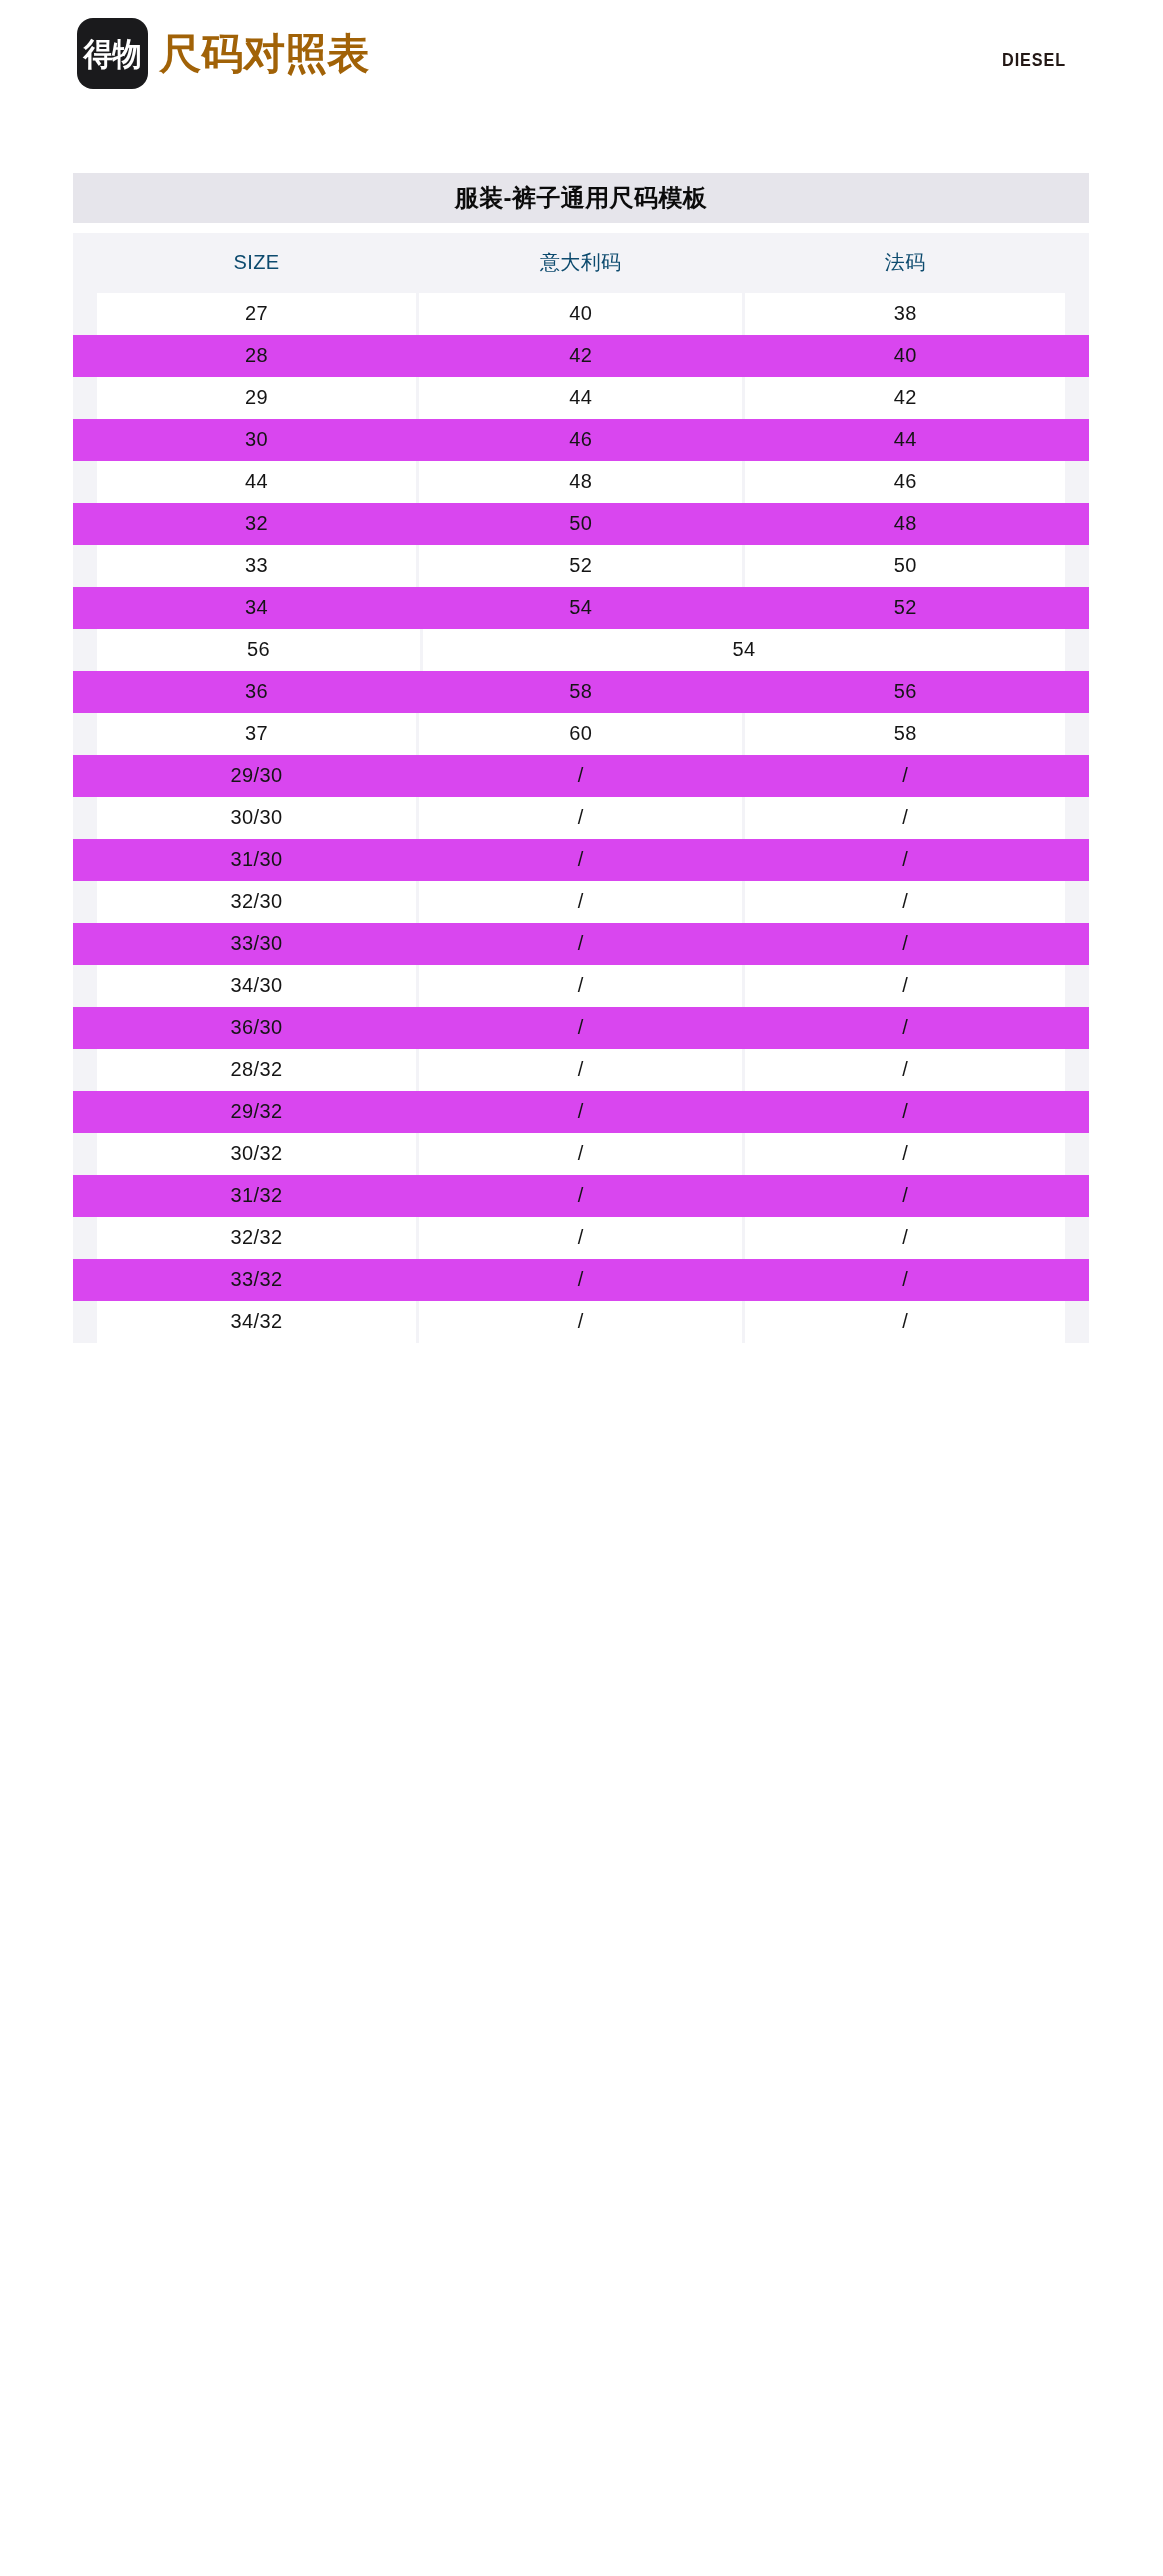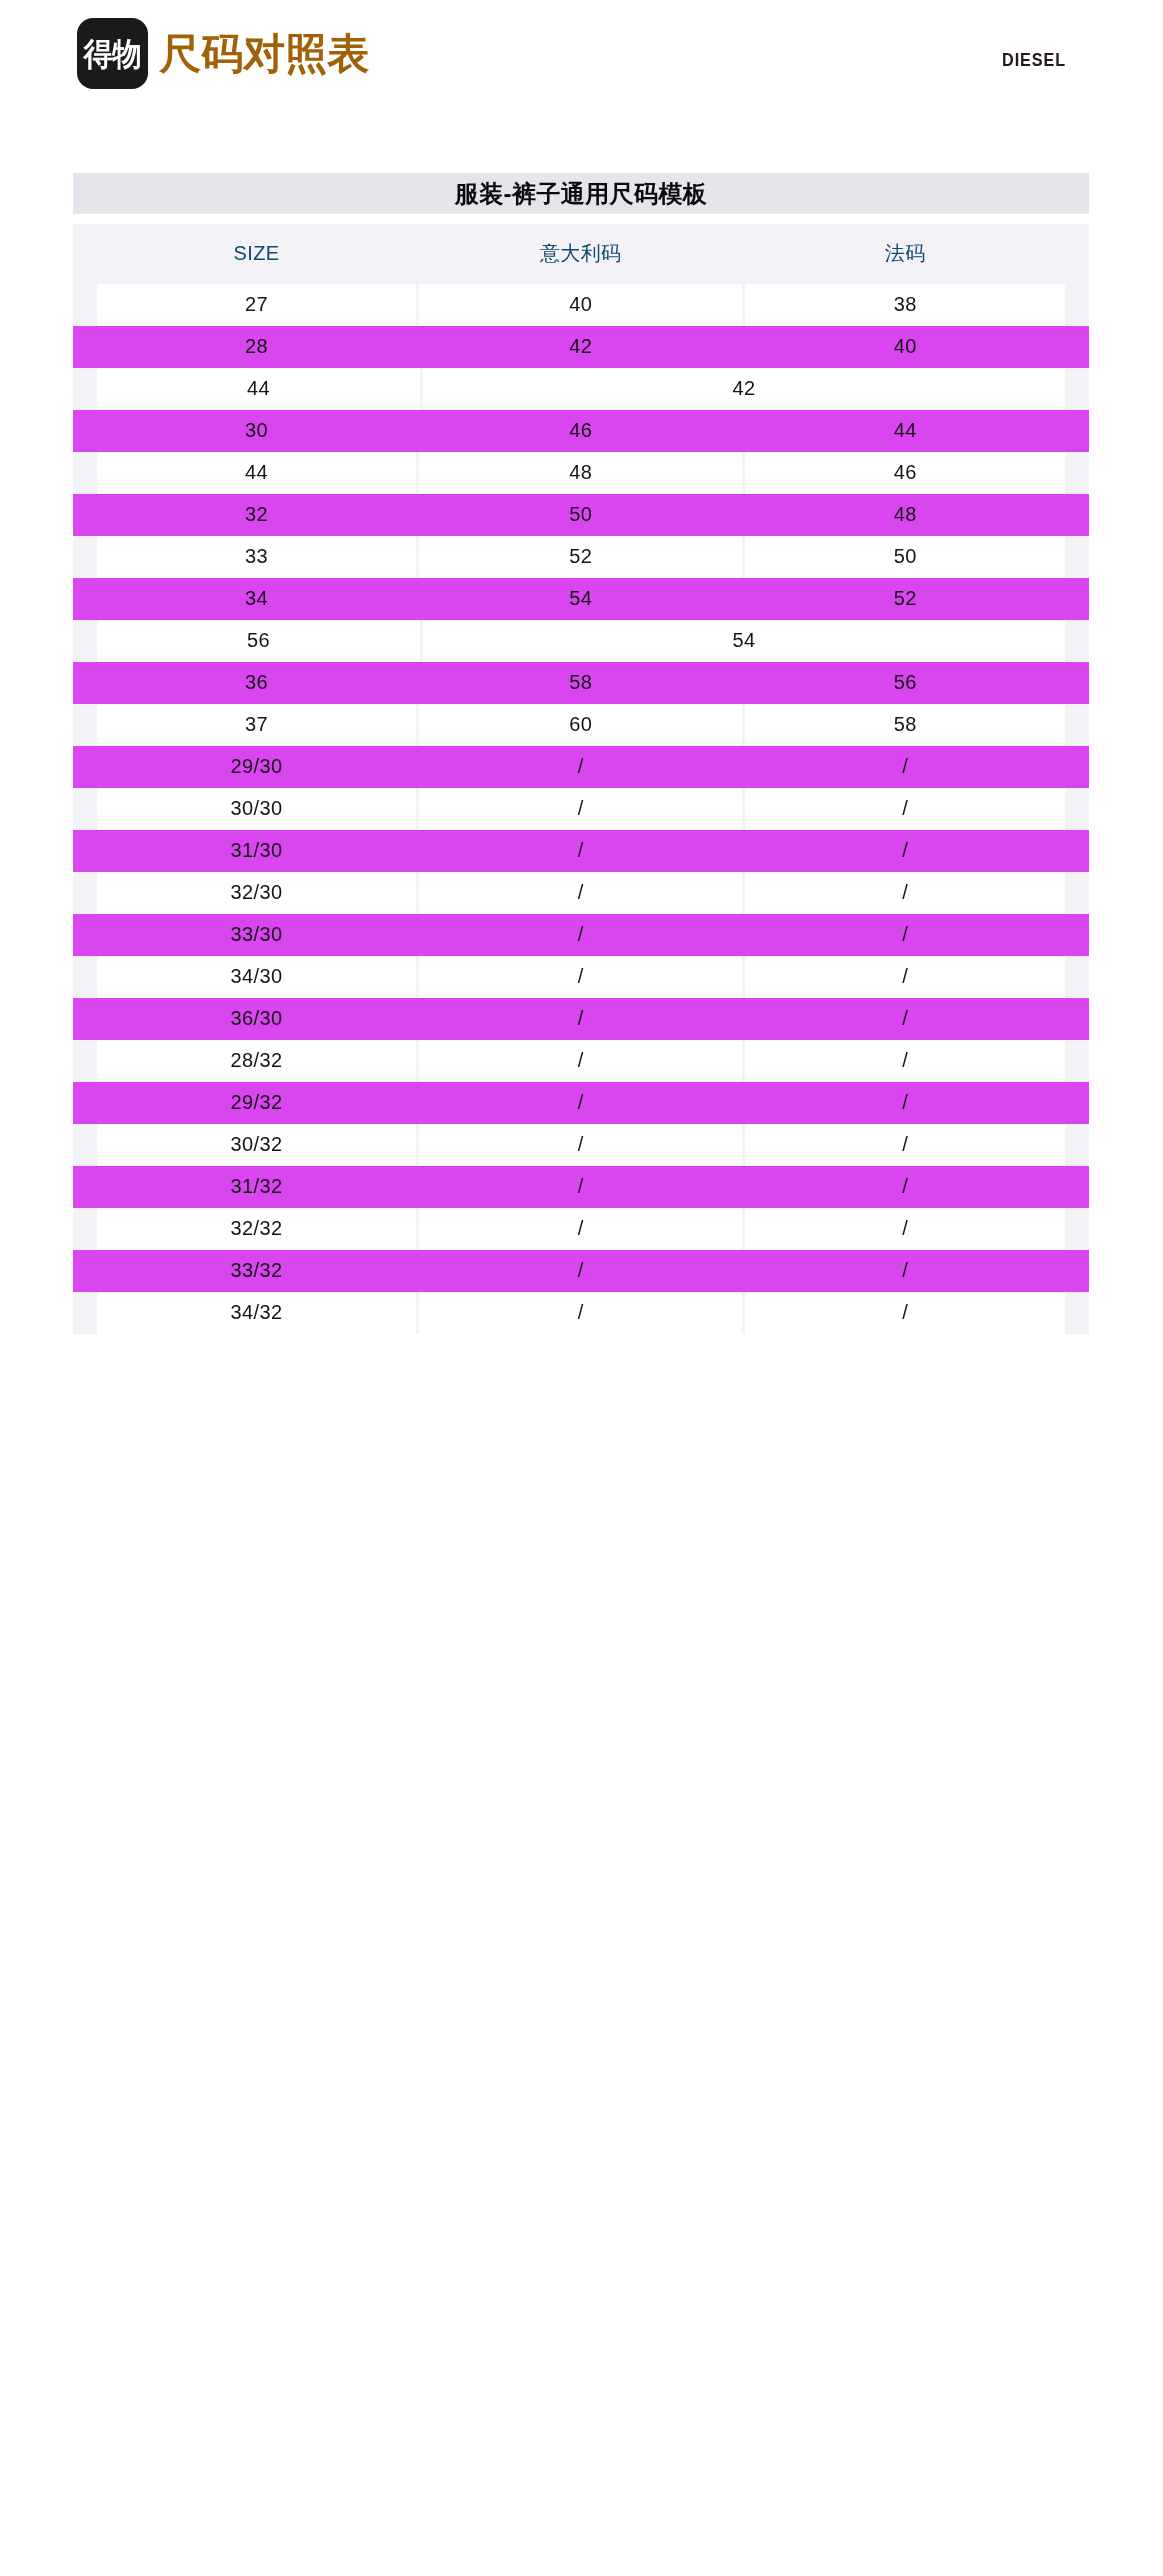--- a/index.html
+++ b/index.html
@@ -78,21 +78,21 @@
   .size-table {
     position: absolute;
     left: 73px;
     top: 173px;
     width: 1016px;
     background: #F3F3F7;
   }
 
   .table-title {
     background: #E6E5EB;
-    height: 41px;
+    height: 50px;
     display: flex;
     align-items: center;
     justify-content: center;
     font-size: 24px;
     font-weight: 700;
     color: #0B0B0B;
     letter-spacing: 0.4px;
   }
 
   .table-title-gap {
@@ -190,20 +190,21 @@
         <div class="t-cell col-size">27</div>
         <div class="t-cell col-it">40</div>
         <div class="t-cell col-fr">38</div>
       </div>
       <div class="t-row plain">
         <div class="t-cell col-size">28</div>
         <div class="t-cell col-it">42</div>
         <div class="t-cell col-fr">40</div>
       </div>
       <div class="t-row alt">
+        <div class="t-cell col-size">29</div>
         <div class="t-cell col-it">44</div>
         <div class="t-cell col-fr">42</div>
       </div>
       <div class="t-row plain">
         <div class="t-cell col-size">30</div>
         <div class="t-cell col-it">46</div>
         <div class="t-cell col-fr">44</div>
       </div>
       <div class="t-row alt">
         <div class="t-cell col-size">44</div>

